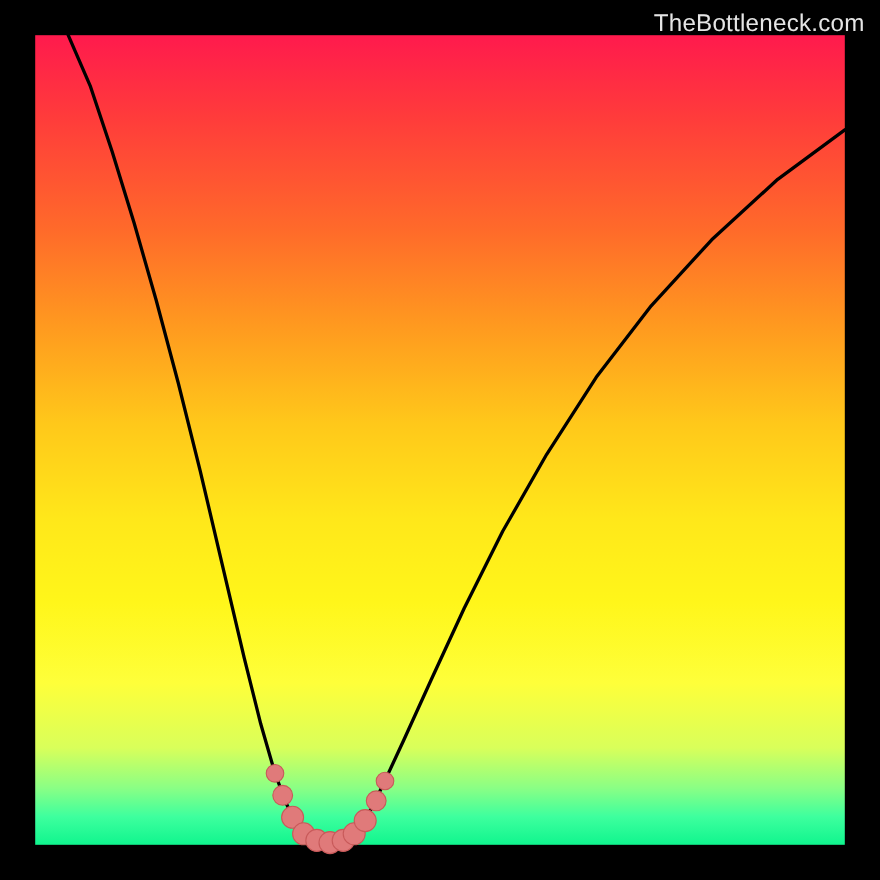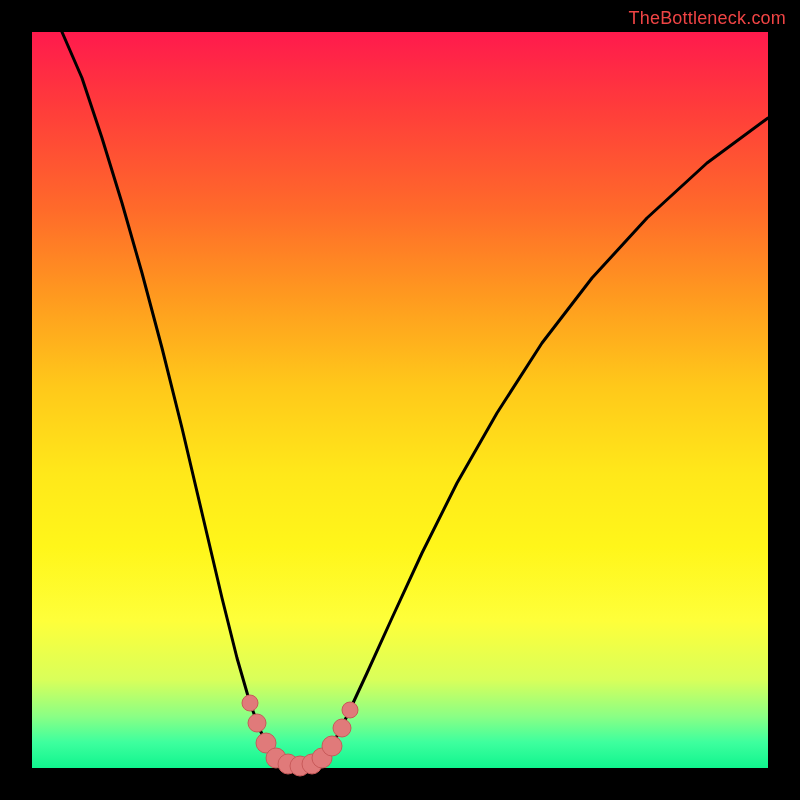--- a/index.html
+++ b/index.html
@@ -35,22 +35,22 @@
       #d9ff5a 88%,
       #8aff85 93%,
       #3eff9e 96.5%,
       #10f58e 100%
     );
   }
   .watermark {
     position: absolute;
     top: 8px;
     right: 14px;
-    color: #ef4444;
-    font-size: 18px;
+    color: #e5e5e5;
+    font-size: 22px;
     letter-spacing: 0.2px;
     font-weight: 400;
     user-select: none;
   }
   svg.curves {
     position: absolute;
     left: 0;
     top: 0;
     width: 736px;
     height: 736px;

